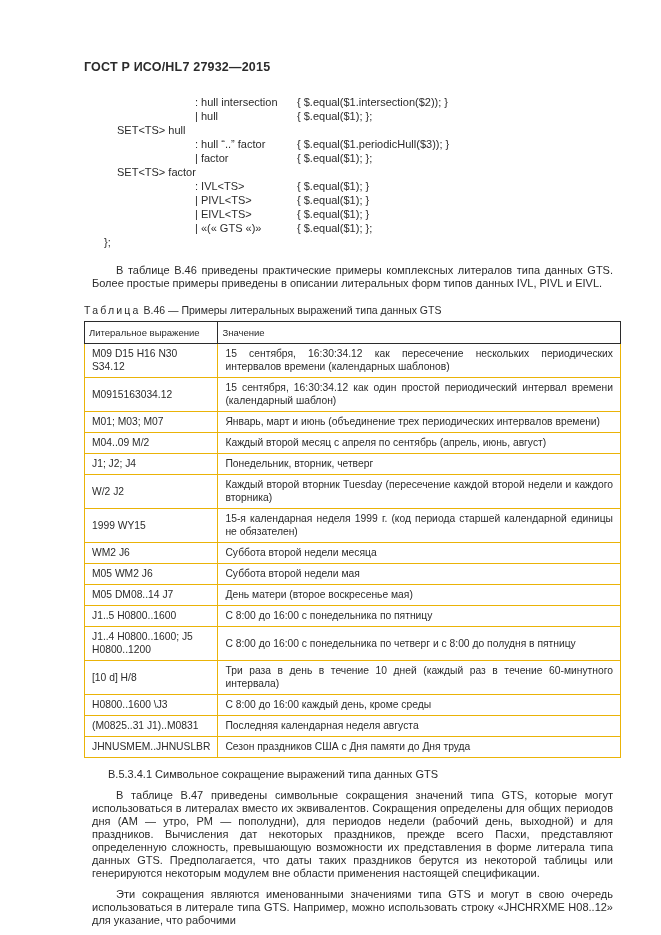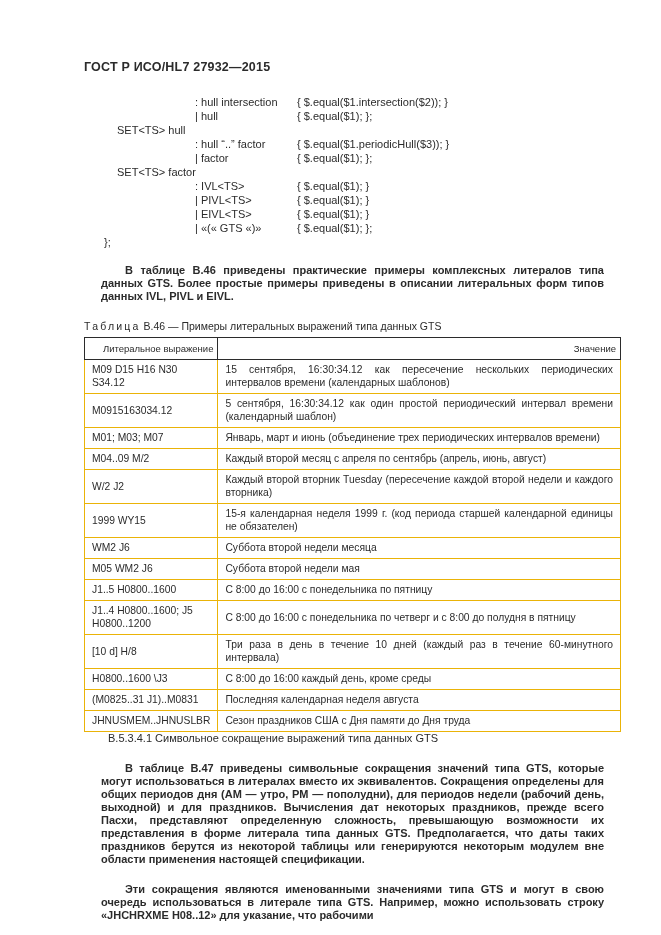--- a/index.html
+++ b/index.html
@@ -33,53 +33,53 @@
   }
   .code-line .decl { grid-column:1 / -1; padding-left:9px; }
   .code-line .close { grid-column:1 / -1; margin-left:-4px; }
   .code-line .label { grid-column:2; }
   .code-line .action { grid-column:3; }
   .body-text {
     font-size:11px;
     line-height:13px;
     text-align:justify;
     text-indent:24px;
-    margin:17px;
-    font-weight:bold;
+    margin:8px;
   }
   .intro { margin-top:15px; }
   .table-caption {
     margin-top:14px;
     font-size:10.5px;
   }
   .table-caption .spaced { letter-spacing:2.2px; }
   table.gts {
     margin-top:5px;
     width:537px;
     border-collapse:collapse;
     border:1.5px solid #2b2b2b;
   }
   table.gts th {
     border:1px solid #2b2b2b;
     border-bottom:1.8px solid #2b2b2b;
     font-weight:normal;
     font-size:9.5px;
     padding:5px 4px;
-    text-align:right;
+    text-align:left;
   }
   table.gts td {
     border:1px solid #eab308;
     font-size:10.3px;
     line-height:13px;
     padding:3px 7px 4px 7px;
     vertical-align:middle;
   }
   td.lit { width:114px; padding-right:2px; }
   td.val { text-align:justify; }
   .section-heading {
+    margin-top:10px;
     font-size:11px;
     line-height:13px;
     text-indent:24px;
   }
   .page-number {
     margin-top:20px;
     font-size:13px;
   }
 </style>
 </head>
@@ -146,45 +146,53 @@
         <th>Значение</th>
       </tr>
     </thead>
     <tbody>
       <tr>
         <td class="lit">M09 D15 H16 N30 S34.12</td>
         <td class="val">15 сентября, 16:30:34.12 как пересечение нескольких периодических интервалов времени (календарных шаблонов)</td>
       </tr>
       <tr>
         <td class="lit">M0915163034.12</td>
-        <td class="val">5 сентября, 16:30:34.12 как один простой периодический интервал времени (календарный шаблон)</td>
+        <td class="val">15 сентября, 16:30:34.12 как один простой периодический интервал времени (календарный шаблон)</td>
       </tr>
       <tr>
         <td class="lit">M01; M03; M07</td>
         <td class="val">Январь, март и июнь (объединение трех периодических интервалов времени)</td>
       </tr>
       <tr>
         <td class="lit">M04..09 M/2</td>
         <td class="val">Каждый второй месяц с апреля по сентябрь (апрель, июнь, август)</td>
       </tr>
       <tr>
+        <td class="lit">J1; J2; J4</td>
+        <td class="val">Понедельник, вторник, четверг</td>
+      </tr>
+      <tr>
         <td class="lit">W/2 J2</td>
         <td class="val">Каждый второй вторник Tuesday (пересечение каждой второй недели и каждого вторника)</td>
       </tr>
       <tr>
         <td class="lit">1999 WY15</td>
         <td class="val">15-я календарная неделя 1999 г. (код периода старшей календарной единицы не обязателен)</td>
       </tr>
       <tr>
         <td class="lit">WM2 J6</td>
         <td class="val">Суббота второй недели месяца</td>
       </tr>
       <tr>
         <td class="lit">M05 WM2 J6</td>
         <td class="val">Суббота второй недели мая</td>
+      </tr>
+      <tr>
+        <td class="lit">M05 DM08..14 J7</td>
+        <td class="val">День матери (второе воскресенье мая)</td>
       </tr>
       <tr>
         <td class="lit">J1..5 H0800..1600</td>
         <td class="val">С 8:00 до 16:00 с понедельника по пятницу</td>
       </tr>
       <tr>
         <td class="lit">J1..4 H0800..1600; J5 H0800..1200</td>
         <td class="val">С 8:00 до 16:00 с понедельника по четверг и с 8:00 до полудня в пятницу</td>
       </tr>
       <tr>

